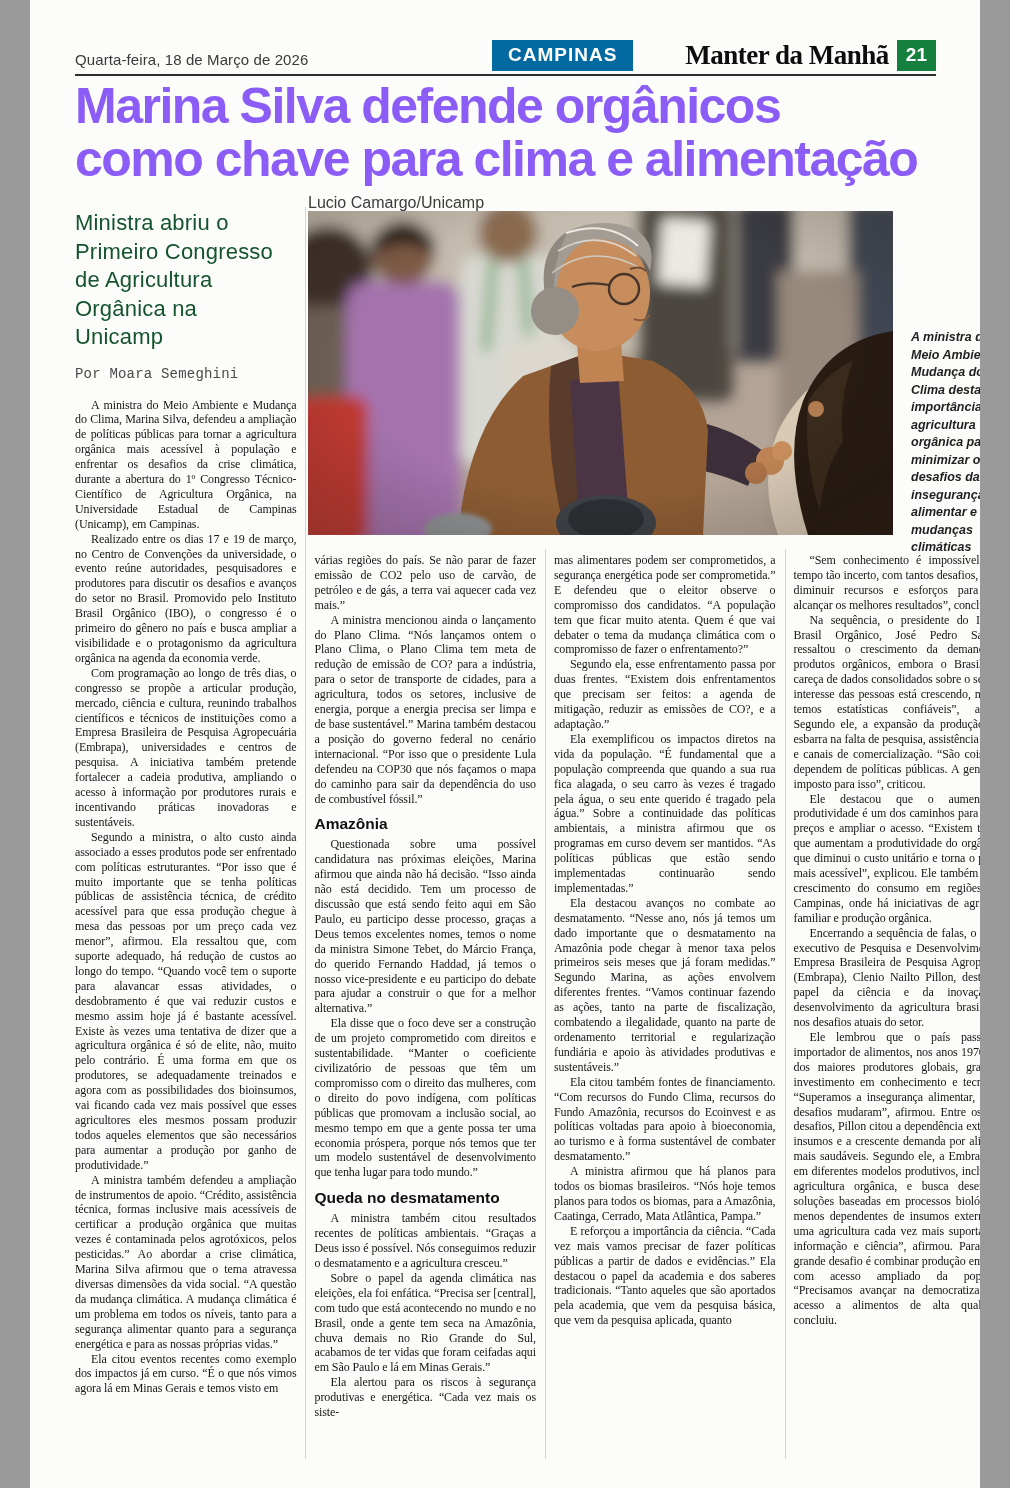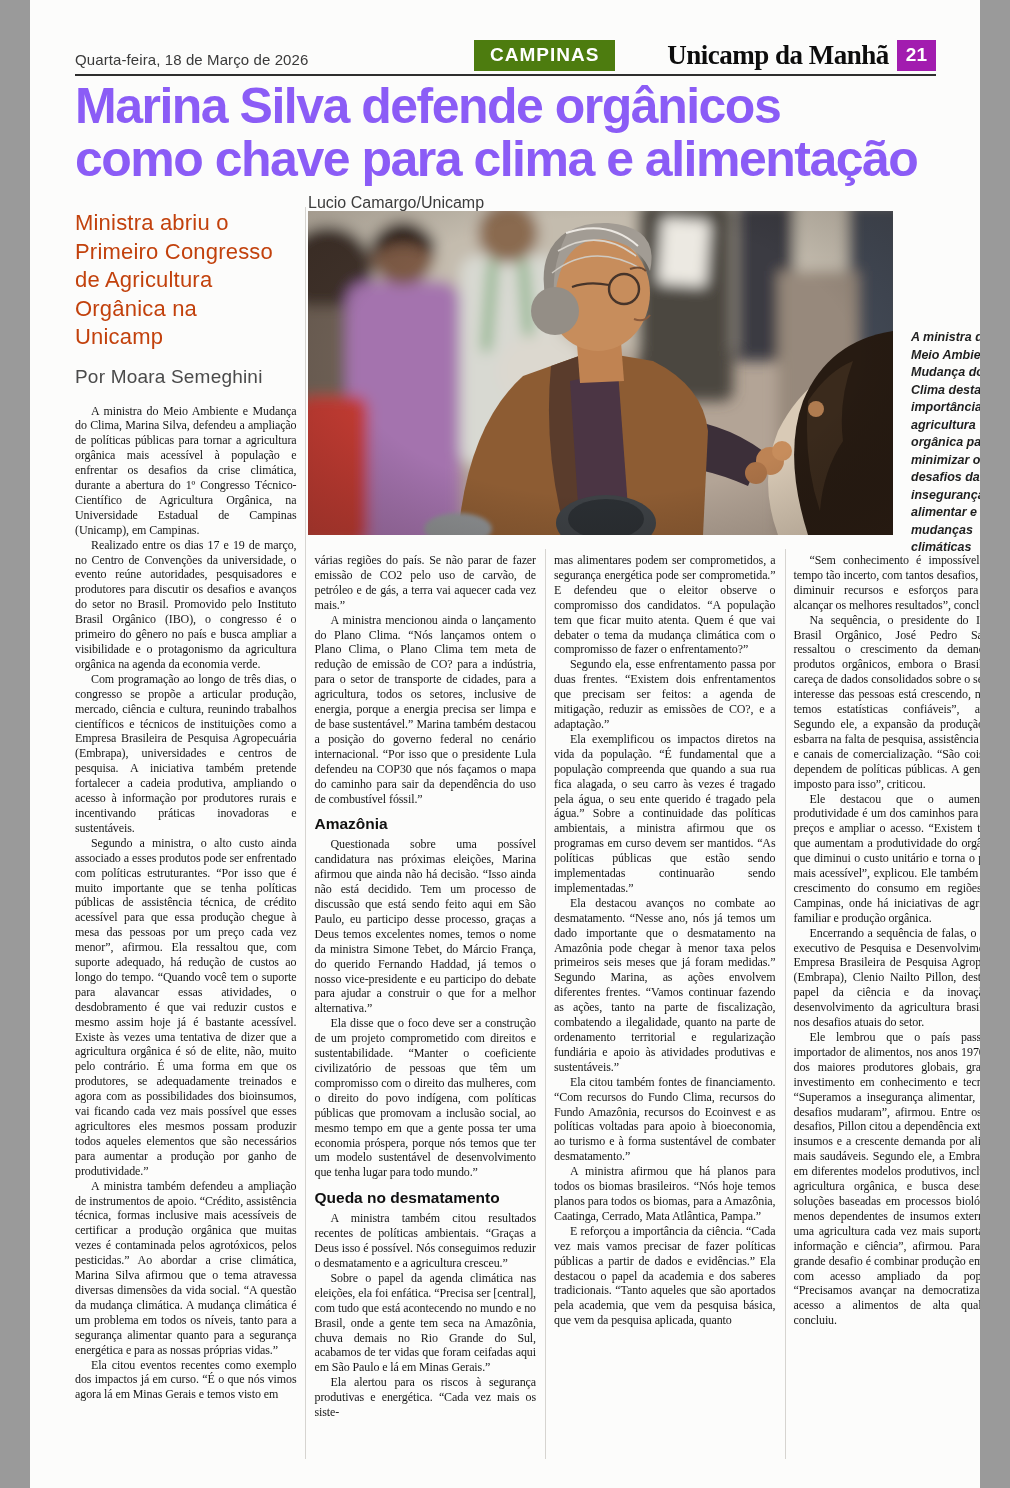--- a/index.html
+++ b/index.html
@@ -13,30 +13,30 @@
   .header {
     position:absolute; left:45px; right:44px; top:40px; height:30px;
     display:flex; align-items:center;
   }
   .date {
     align-self:flex-end; font-size:15px; color:#3a3a3a; letter-spacing:.1px;
     padding-bottom:2px;
   }
   .header-right { margin-left:auto; display:flex; align-items:center; }
   .section-badge {
-    background:#4d7c0f; color:#ffffff; font-weight:700; font-size:19px;
+    background:#0369a1; color:#ffffff; font-weight:700; font-size:19px;
     letter-spacing:1px; padding:4px 16px 5px; margin-right:52px;
   }
   .masthead {
     font-family:"Liberation Serif","DejaVu Serif",serif;
     font-weight:700; font-size:27px; color:#0d0d0d; letter-spacing:-.5px;
     margin-right:8px; white-space:nowrap;
   }
   .page-badge {
-    background:#a21caf; color:#fff; font-weight:700; font-size:19px;
+    background:#15803d; color:#fff; font-weight:700; font-size:19px;
     padding:4px 9px 5px;
   }
   .rule { position:absolute; left:45px; right:44px; top:74px; border-top:2px solid #2e2e2e; }
   
   .headline {
     position:absolute; left:45px; top:80px; width:940px; margin:0;
     font-size:50px; line-height:53px; font-weight:700; color:#8b5cf6;
     letter-spacing:-1.5px;
   }
   .headline .hl { display:block; }
@@ -45,24 +45,24 @@
   .vr { position:absolute; width:1px; background:#d6d4d0; }
   .vr1 { left:230px; top:2px;  height:1252px; }
   .vr2 { left:470px; top:344px; height:910px; }
   .vr3 { left:710px; top:344px; height:910px; }
   .cols { display:flex; gap:18px; }
   .col { flex:1 1 0; min-width:0; }
   .colrest { padding-top:348px; }
   
   .deck {
     margin:4px 0 14px; width:200px;
-    font-size:22px; line-height:28.5px; font-weight:300; color:#c2410c;
+    font-size:22px; line-height:28.5px; font-weight:300; color:#14532d;
     letter-spacing:.2px;
   }
-  .byline { font-size:19px; color:#4a4a4a; margin:0 0 16px; letter-spacing:.2px; }
+  .byline { font-size:14px; color:#4a4a4a; margin:0 0 16px; letter-spacing:.2px;font-family:Liberation Mono, monospace; }
   
   .body-p {
     margin:0;
     font-family:"Liberation Serif","DejaVu Serif",serif;
     font-size:12px; line-height:14.9px; letter-spacing:-.1px;
     text-align:justify; color:#161616;
     hyphens:auto; -webkit-hyphens:auto;
   }
   .body-p.ind { text-indent:16px; }
   .crosshead {
@@ -86,21 +86,21 @@
 </style>
 </head>
 <body>
 
 <div class="page">
 
   <div class="header">
     <span class="date">Quarta-feira, 18 de Março de 2026</span>
     <div class="header-right">
       <span class="section-badge">CAMPINAS</span>
-      <span class="masthead">Unicamp da Manhã</span>
+      <span class="masthead">Manter da Manhã</span>
       <span class="page-badge">21</span>
     </div>
   </div>
   <div class="rule"></div>
 
   <h1 class="headline">
     <span class="hl">Marina Silva defende orgânicos</span>
     <span class="hl">como chave para clima e alimentação</span>
   </h1>
 

